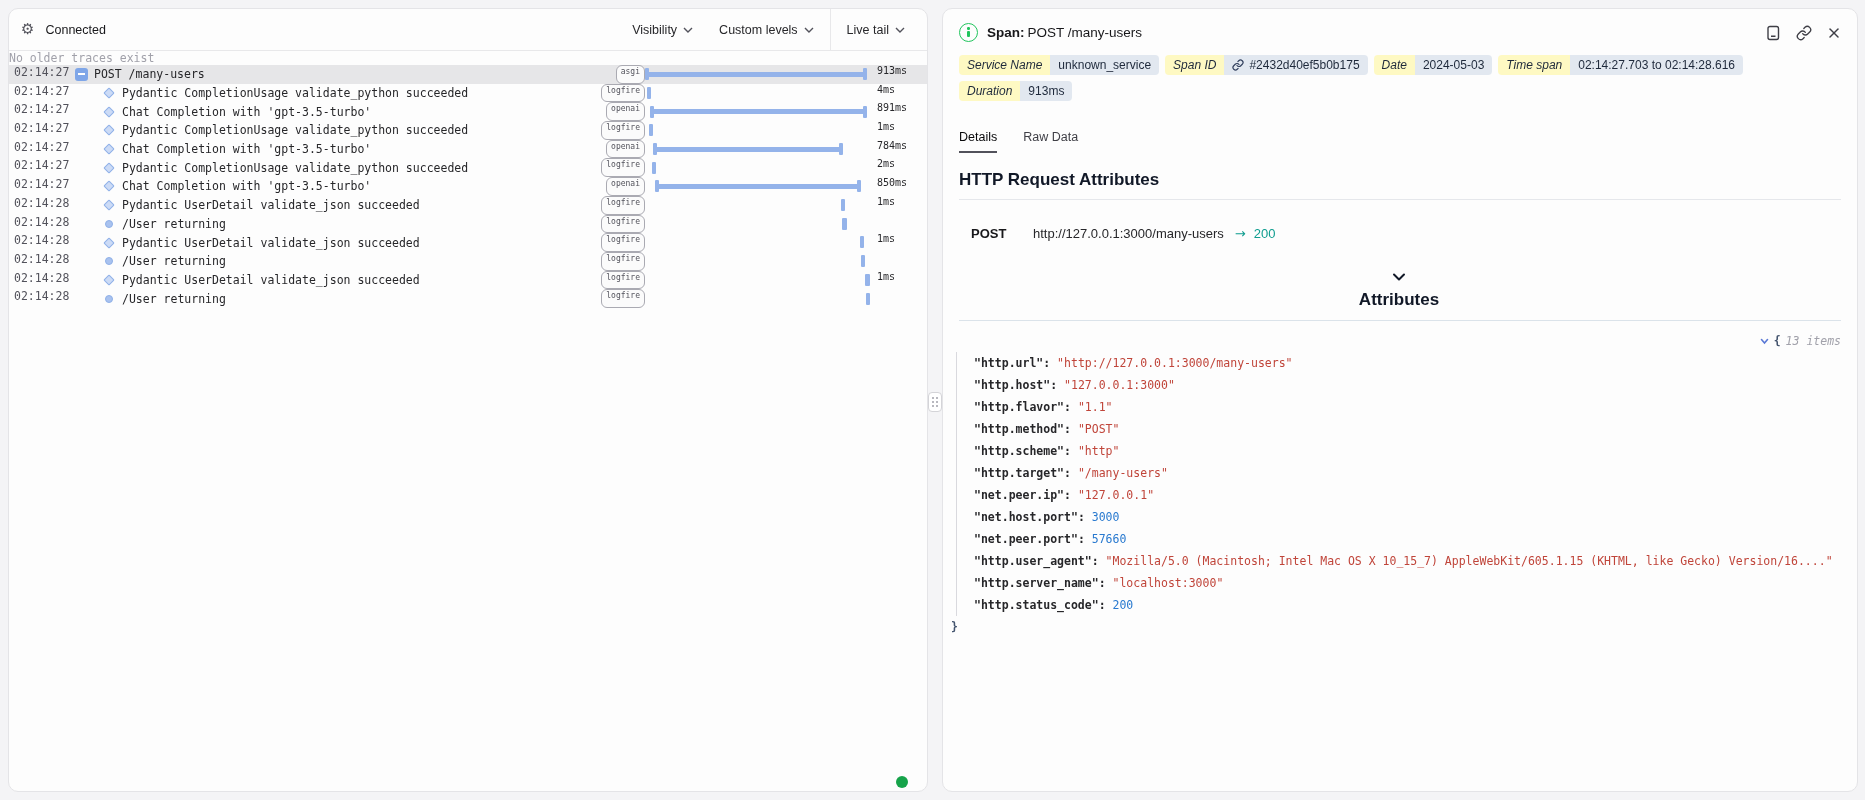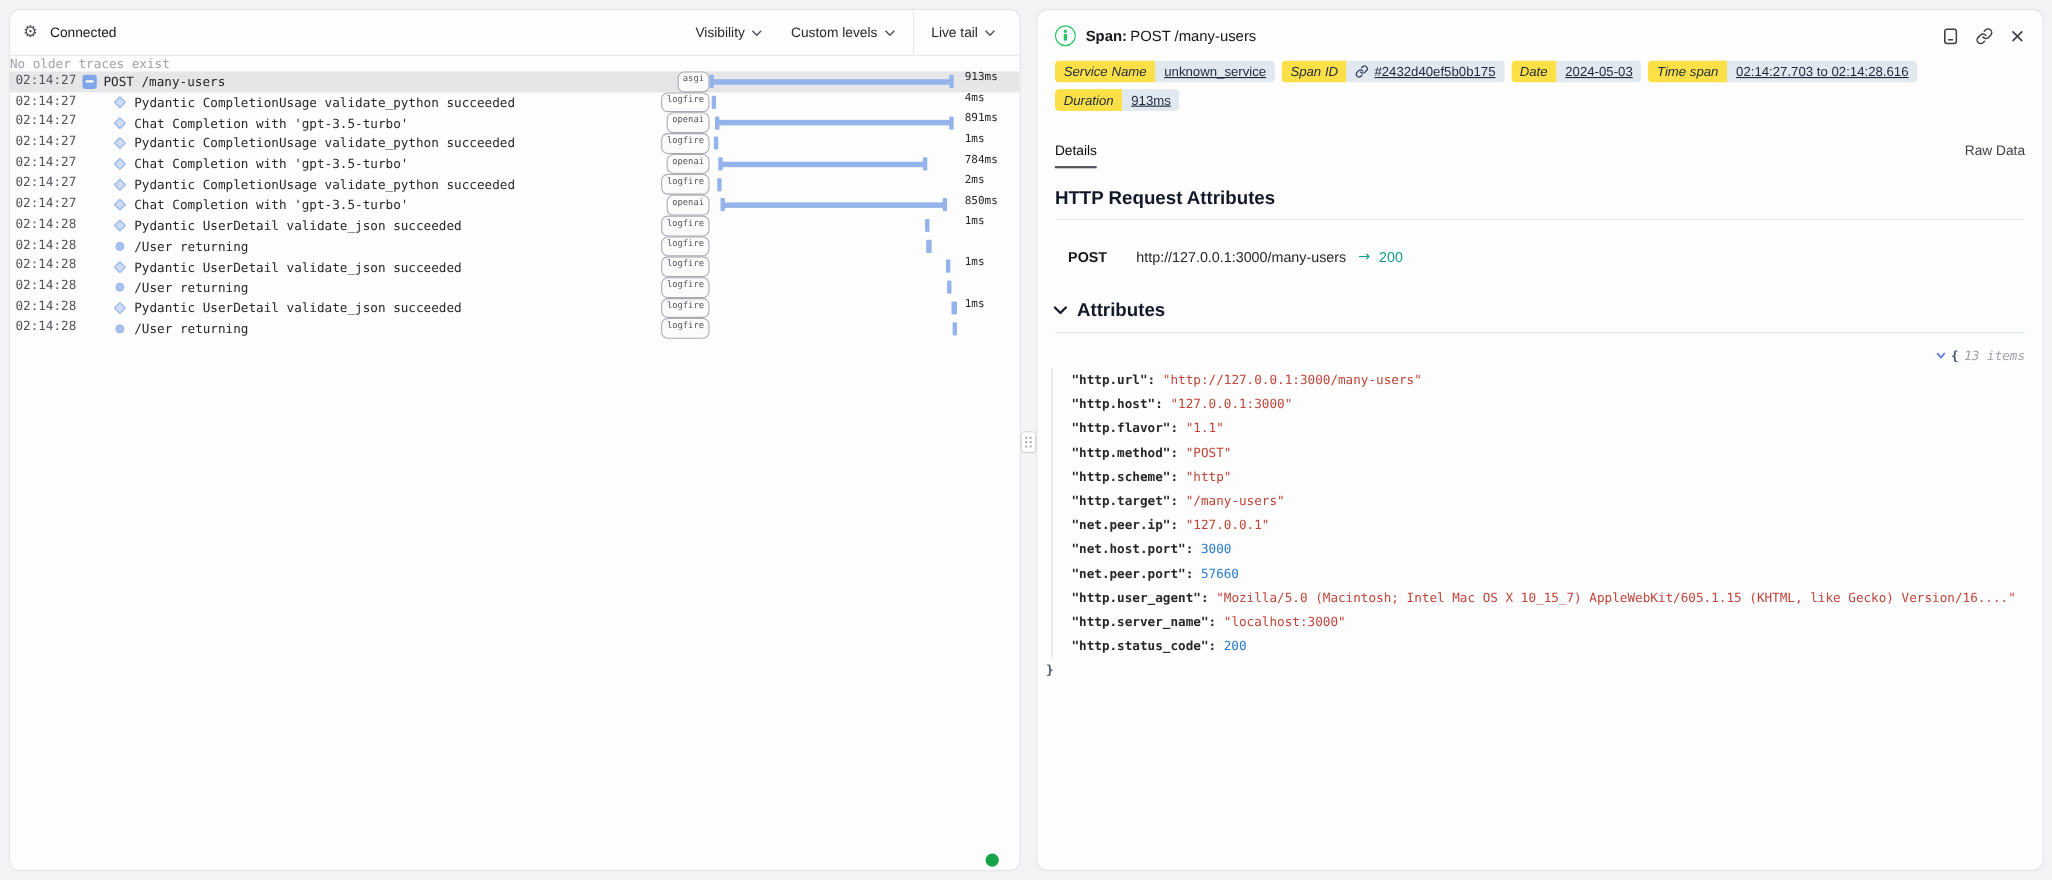--- a/index.html
+++ b/index.html
@@ -67,39 +67,39 @@
   .info-icon .dot { position:absolute; left:50%; top:3.2px; width:2.6px; height:2.6px; margin-left:-1.3px; background:#22c55e; border-radius:50%; }
   .info-icon .stem { position:absolute; left:50%; top:7.3px; width:2.6px; height:6px; margin-left:-1.3px; background:#22c55e; border-radius:1px; }
   .rp-title { font-size:13.5px; color:#18181b; }
   .rp-title b { margin-right:3px; }
   .rp-spacer { flex:1; }
   .rp-actions { display:flex; align-items:center; gap:15px; }
   .rp-actions svg { display:block; cursor:pointer; }
 
   .badges { display:flex; flex-wrap:wrap; gap:6px; margin-top:13px; }
   .badge { display:flex; font-size:12px; height:20px; line-height:20px; border-radius:4px; overflow:hidden; }
-  .badge-label { background:#fde047; padding:0 8px; font-style:italic; color:#1e293b; }
-  .badge-value { background:#e2e8f0; padding:0 8px; color:#1e293b; display:flex; align-items:center; gap:5px;text-decoration:underline; }
+  .badge-label { background:#fef9c3; padding:0 8px; font-style:italic; color:#1e293b; }
+  .badge-value { background:#e2e8f0; padding:0 8px; color:#1e293b; display:flex; align-items:center; gap:5px; }
   .badge-value svg { display:block; }
 
-  .tabs { display:flex; gap:26px; margin-top:29px; font-size:12.5px;justify-content:space-between; }
+  .tabs { display:flex; gap:26px; margin-top:29px; font-size:12.5px; }
   .tab { padding-bottom:7px; color:#3f3f46; cursor:pointer; }
   .tab.active { color:#09090b; border-bottom:2px solid #52525b; }
 
   .section-title { margin-top:17px; font-size:17px; font-weight:bold; color:#111827; }
   .divider { height:1px; background:#e5e7eb; margin-top:9px; }
   .divider.blue { background:#dbe3ea; margin-top:10px; }
 
   .request-row { display:flex; align-items:center; margin-top:26px; font-size:13px; padding-left:12px; }
   .req-method { font-weight:bold; width:62px; color:#18181b; }
   .req-url { color:#27272a; margin-right:11px; }
   .req-arrow { color:#0f9d8f; margin-right:8px; font-family:"DejaVu Sans", sans-serif; }
   .req-status { color:#0f9d8f; }
 
-  .attr-head { display:flex; align-items:center; gap:8px; margin-top:31px; margin-left:-2px; }
+  .attr-head { display:flex; align-items:center; gap:8px; margin-top:31px; margin-left:-2px;flex-direction:column; }
   .attr-head svg { display:block; cursor:pointer; }
   .attr-title { font-size:17px; font-weight:bold; color:#111827; }
 
   .json { font-family:"DejaVu Sans Mono", monospace; font-size:11.5px; line-height:22px; margin-top:9px; margin-left:-8px; }
   .json-open { display:flex; align-items:center; gap:5px;justify-content:flex-end; }
   .j-chev { display:flex; cursor:pointer; }
   .j-brace { color:#44546e; font-weight:bold; }
   .j-brace::before { content:"{"; }
   .j-count { color:#a1a1aa; font-style:italic; }
   .json-items { border-left:1px solid #d9d9de; margin-left:5px; padding-left:17px; }

